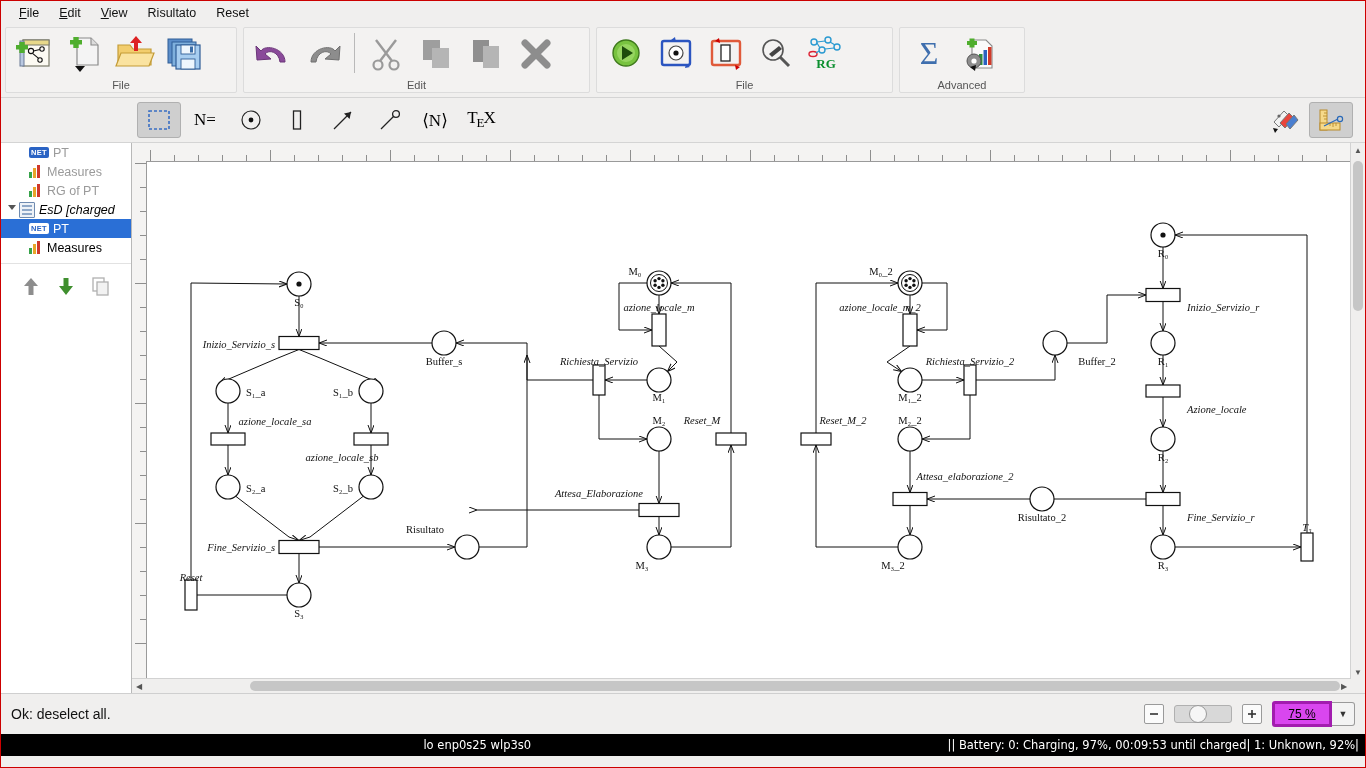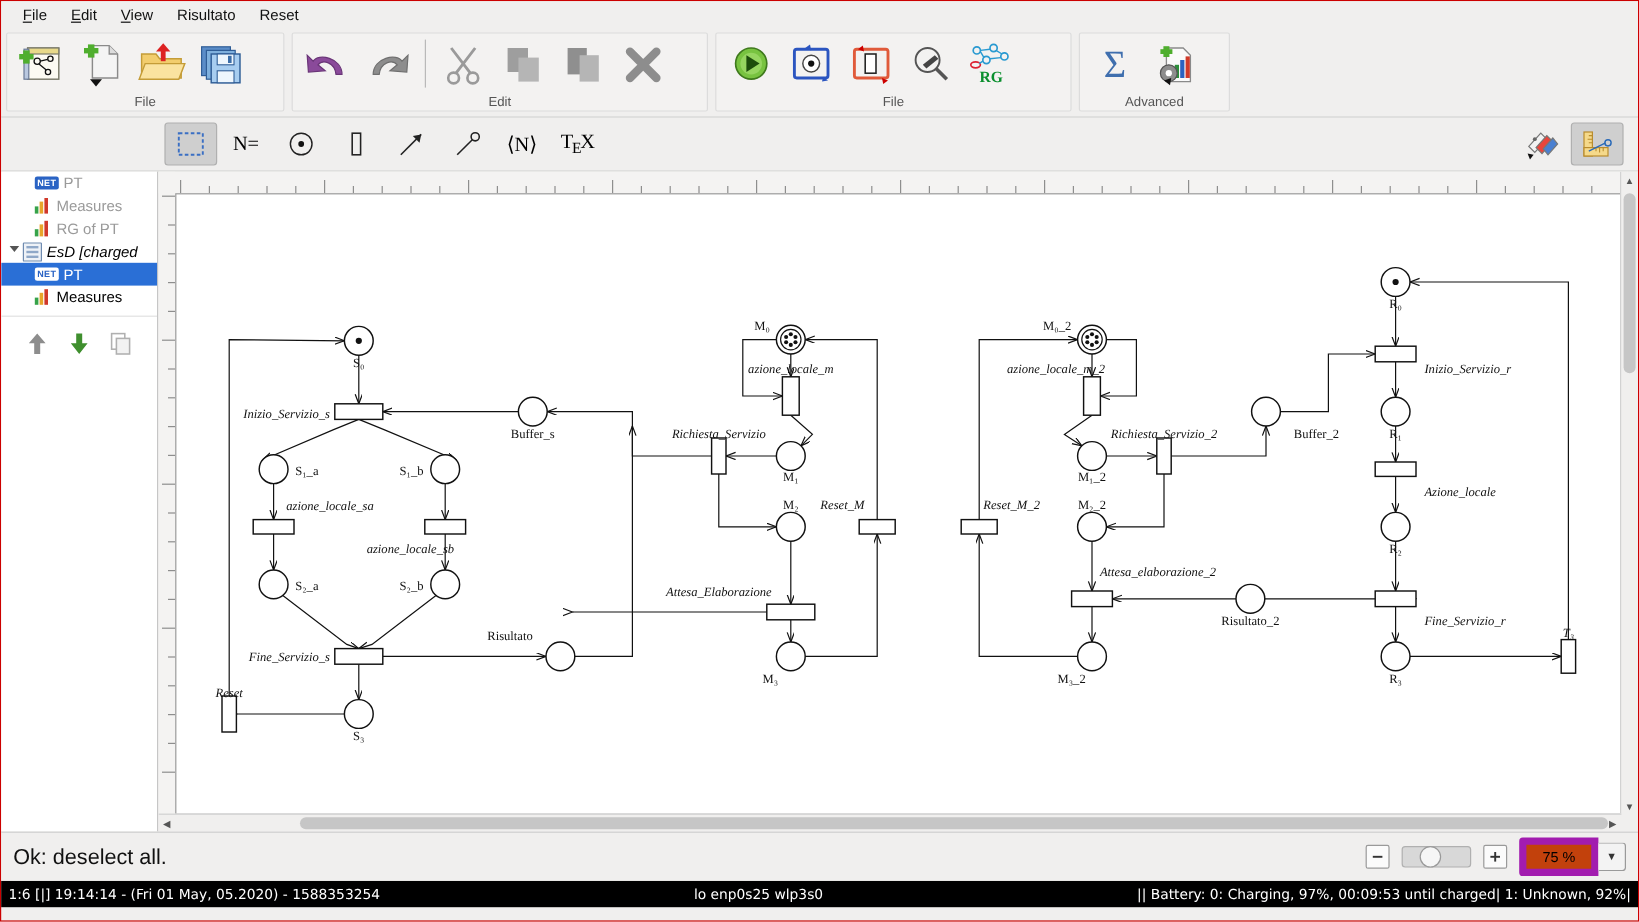--- a/index.html
+++ b/index.html
@@ -72,29 +72,29 @@
   .paper{position:absolute;left:14px;top:18px;right:14px;bottom:14px;background:#fff;border:1px solid #9a9a9a;overflow:hidden;}
   .vscroll{position:absolute;right:0;top:0;bottom:14px;width:14px;background:#f0efee;border-left:1px solid #d2d2d2;}
   .hscroll{position:absolute;left:0;right:14px;bottom:0;height:14px;background:#f0efee;border-top:1px solid #d2d2d2;}
   .thumb-v{position:absolute;left:2px;right:2px;top:18px;height:150px;background:#c6c6c6;border-radius:5px;}
   .thumb-h{position:absolute;top:2px;bottom:2px;left:118px;width:1090px;background:#c6c6c6;border-radius:5px;}
   .arrow-btn{position:absolute;width:14px;height:14px;display:flex;align-items:center;justify-content:center;font-size:8px;color:#555;}
 
   
   .statusbar{flex:0 0 40px;background:#f0efee;display:flex;align-items:center;
              border-top:1px solid #cfcfcf;padding:0 10px;position:relative;}
-  .status-text{font-size:18px;color:#111;}
+  .status-text{font-size:14px;color:#111;}
   .zoom-area{margin-left:auto;display:flex;align-items:center;gap:10px;}
   .zbtn{width:18px;height:18px;border:1px solid #9a9a9a;background:#fbfbfb;border-radius:2px;
         display:flex;align-items:center;justify-content:center;font-size:12px;color:#333;cursor:default;}
   .zslider{width:56px;height:16px;background:#d8d8d8;border:1px solid #b0b0b0;border-radius:3px;position:relative;}
   .zknob{position:absolute;left:14px;top:-1px;width:16px;height:16px;border-radius:50%;background:#f6f6f6;border:1px solid #9a9a9a;}
   .zcombo{display:flex;align-items:center;}
-  .zval{width:54px;height:20px;border:6px solid #a21caf;background:#c2410c;border-radius:3px 0 0 3px;
-        display:flex;align-items:center;justify-content:center;font-size:12px;}
+  .zval{width:54px;height:20px;border:3px solid #a21caf;background:#d946ef;border-radius:3px 0 0 3px;
+        display:flex;align-items:center;justify-content:center;font-size:12px;text-decoration:underline;}
   .zarrow{width:22px;height:22px;border:1px solid #9a9a9a;border-left:none;background:#f3f3f3;border-radius:0 3px 3px 0;
           display:flex;align-items:center;justify-content:center;font-size:9px;color:#333;}
 
   
   .osbar{flex:0 0 22px;background:#000;color:#fff;display:flex;align-items:center;
          font-family:"DejaVu Sans",sans-serif;font-size:11.5px;padding:0 6px;}
   .os-left{white-space:nowrap;}
   .os-mid{margin-left:auto;margin-right:auto;white-space:nowrap;}
   .os-right{white-space:nowrap;}
 
@@ -763,17 +763,16 @@
           </svg>
       </div>
       <div class="zcombo">
         <div class="zval">75 %</div>
         <div class="zarrow">▼</div>
       </div>
     </div>
   </div>
 
   <div class="osbar">
-    <span class="os-left">1:6 [|]   19:14:14 - (Fri 01 May, 05.2020) - 1588353254</span>
     <span class="os-mid">lo enp0s25 wlp3s0</span>
     <span class="os-right">|| Battery: 0: Charging, 97%, 00:09:53 until charged| 1: Unknown, 92%|</span>
   </div>
 </div>
 
 </body></html>

